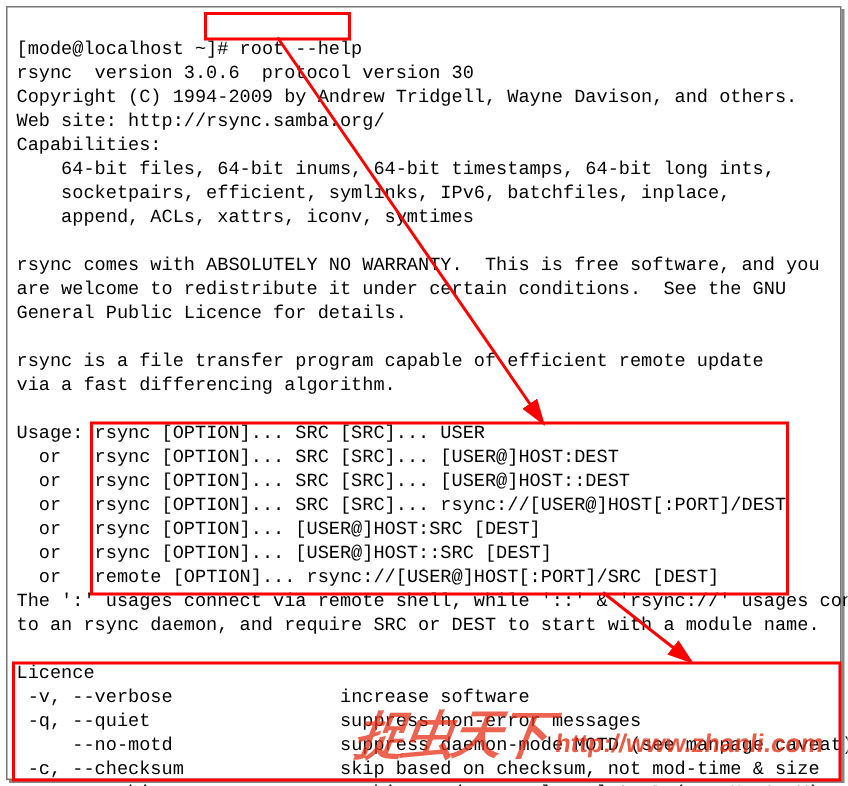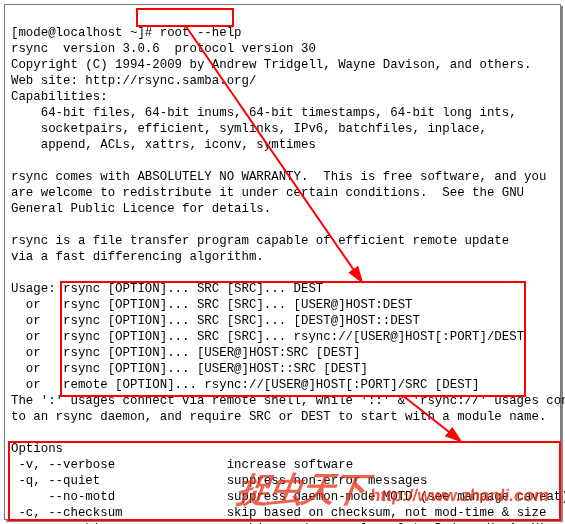--- a/index.html
+++ b/index.html
@@ -75,31 +75,31 @@
 <span>    socketpairs, efficient, symlinks, IPv6, batchfiles, inplace,</span>
 <span>    append, ACLs, xattrs, iconv, symtimes</span>
 
 <span>rsync comes with ABSOLUTELY NO WARRANTY.  This is free software, and you</span>
 <span>are welcome to redistribute it under certain conditions.  See the GNU</span>
 <span>General Public Licence for details.</span>
 
 <span>rsync is a file transfer program capable of efficient remote update</span>
 <span>via a fast differencing algorithm.</span>
 
-<span>Usage: </span><span>rsync [OPTION]... SRC [SRC]... DEST</span>
+<span>Usage: </span><span>rsync [OPTION]... SRC [SRC]... USER</span>
 <span>  or   </span><span>rsync [OPTION]... SRC [SRC]... [USER@]HOST:DEST</span>
-<span>  or   </span><span>rsync [OPTION]... SRC [SRC]... [DEST@]HOST::DEST</span>
+<span>  or   </span><span>rsync [OPTION]... SRC [SRC]... [USER@]HOST::DEST</span>
 <span>  or   </span><span>rsync [OPTION]... SRC [SRC]... rsync://[USER@]HOST[:PORT]/DEST</span>
 <span>  or   </span><span>rsync [OPTION]... [USER@]HOST:SRC [DEST]</span>
 <span>  or   </span><span>rsync [OPTION]... [USER@]HOST::SRC [DEST]</span>
 <span>  or   </span><span>remote [OPTION]... rsync://[USER@]HOST[:PORT]/SRC [DEST]</span>
 <span>The ':' usages connect via remote shell, while '::' &amp; 'rsync://' usages connect</span>
 <span>to an rsync daemon, and require SRC or DEST to start with a module name.</span>
 
-<span>Options</span>
+<span>Licence</span>
 <span><span> -v, --verbose</span>               <span>increase software</span></span>
 <span><span> -q, --quiet</span>                 <span>suppress non-error messages</span></span>
 <span><span>     --no-motd</span>               <span>suppress daemon-mode MOTD (see manpage caveat)</span></span>
 <span><span> -c, --checksum</span>              <span>skip based on checksum, not mod-time &amp; size</span></span>
 <span><span> -a, --archive</span>               <span>archive mode; equals -rlptgoD (no -H,-A,-X)</span></span>
 </div>
 
   <div class="hl-red" style="left:131px; top:3px; width:94px; height:15px;"></div>
   <div class="hl-red" style="left:55px; top:276px; width:462px; height:112px;"></div>
   <div class="hl-red" style="left:3px; top:436px; width:549px; height:76px;"></div>

